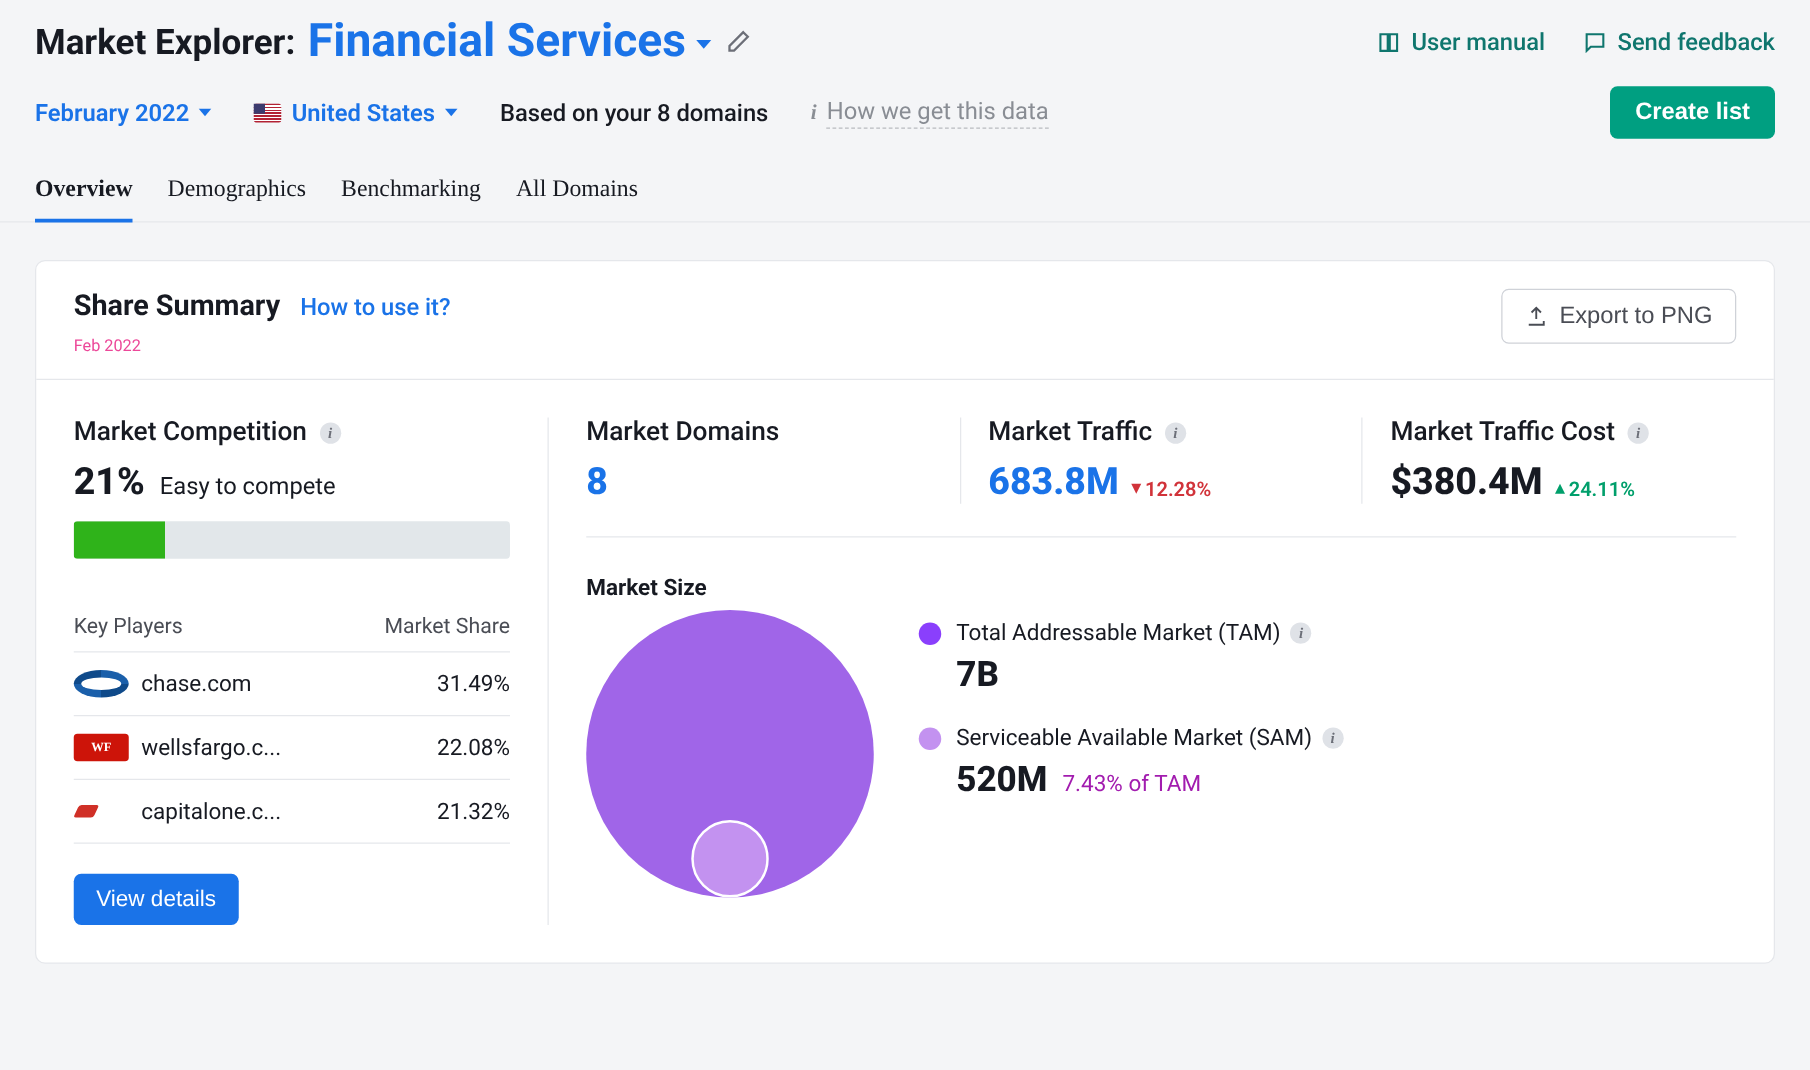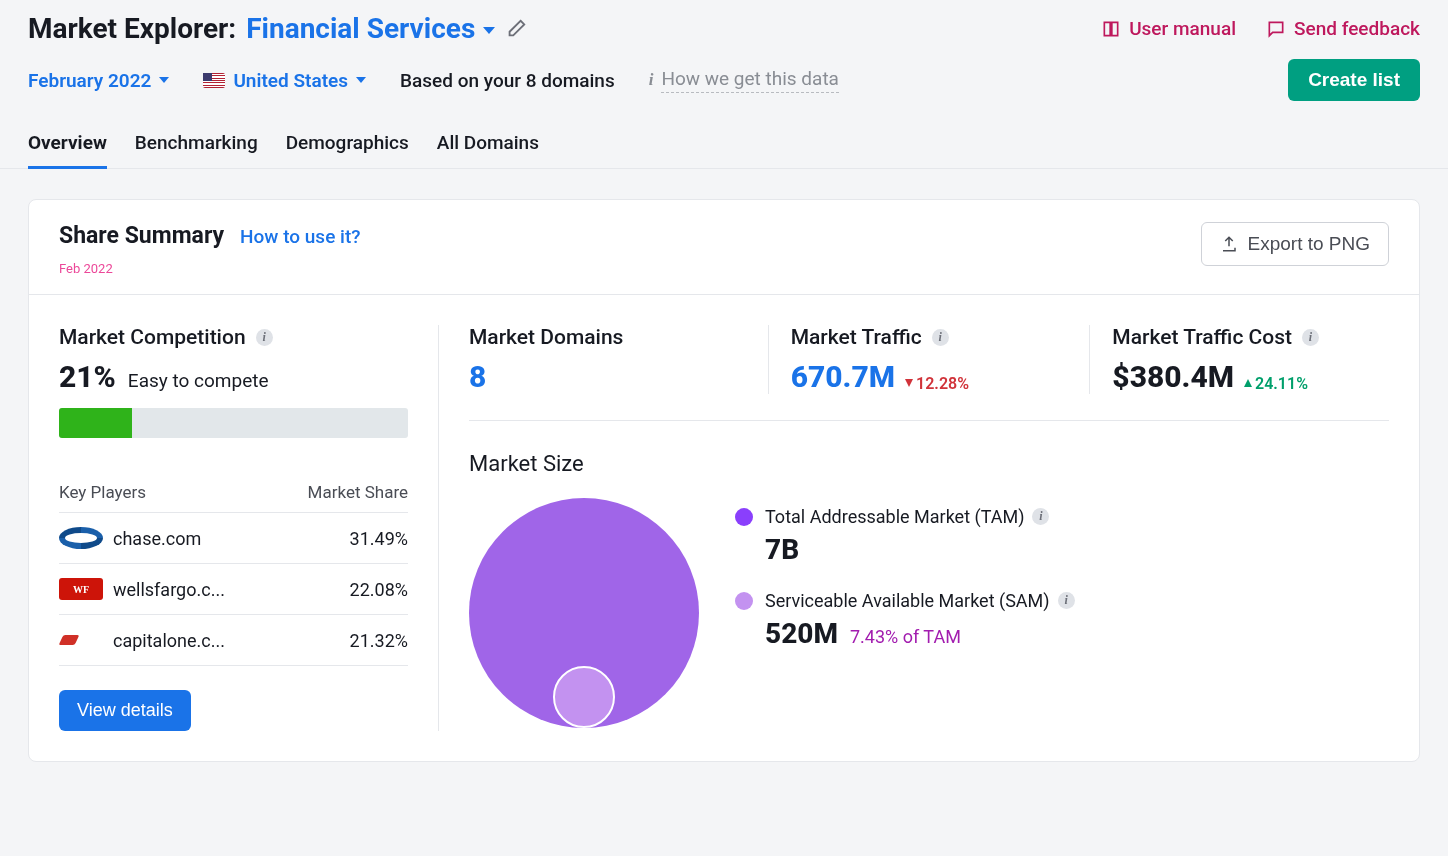--- a/index.html
+++ b/index.html
@@ -1,36 +1,36 @@
 <!DOCTYPE html>
 <html><head>
 <meta charset="utf-8">
 <style>
 * { box-sizing: border-box; margin: 0; padding: 0; }
 body { font-family: -apple-system, BlinkMacSystemFont, "Segoe UI", Roboto, Helvetica, Arial, sans-serif; background: #f4f5f7; color: #171a22; width: 1448px; }
 .page { padding: 12px 28px 28px; }
 .header-row { display: flex; align-items: center; justify-content: space-between; margin-bottom: 14px; text-align: center; }
 .title-wrap { display: flex; align-items: center; gap: 10px; }
 .title-static { font-size: 28px; font-weight: 700; color: #171a22; }
-.title-dynamic { font-size: 28px; font-weight: 700; color: #1a73e8; display: inline-flex; align-items: center; gap: 8px; cursor: pointer; }
+.title-dynamic { font-size: 37px; font-weight: 700; color: #1a73e8; display: inline-flex; align-items: center; gap: 8px; cursor: pointer; }
 .chev { width: 0; height: 0; border-left: 6px solid transparent; border-right: 6px solid transparent; border-top: 7px solid #1a73e8; margin-top: 4px; }
 .pencil { width: 22px; height: 22px; color: #6c6f78; cursor: pointer; }
 .header-links { display: flex; align-items: center; gap: 30px; }
-.header-link { color: #be185d; font-size: 19px; font-weight: 500; display: inline-flex; align-items: center; gap: 8px; cursor: pointer; }
+.header-link { color: #0f766e; font-size: 19px; font-weight: 500; display: inline-flex; align-items: center; gap: 8px; cursor: pointer; }
 .filters-row { display: flex; align-items: center; gap: 34px; margin-bottom: 24px; }
 .filter-link { color: #1a73e8; font-size: 19px; font-weight: 600; display: inline-flex; align-items: center; gap: 8px; cursor: pointer; }
 .chev-blue-sm { width: 0; height: 0; border-left: 5px solid transparent; border-right: 5px solid transparent; border-top: 6px solid #1a73e8; }
 .flag-us { width: 22px; height: 15px; background: linear-gradient(to bottom, #b22234 0%, #b22234 8%, #fff 8%, #fff 15%, #b22234 15%, #b22234 23%, #fff 23%, #fff 31%, #b22234 31%, #b22234 38%, #fff 38%, #fff 46%, #b22234 46%, #b22234 54%, #fff 54%, #fff 62%, #b22234 62%, #b22234 69%, #fff 69%, #fff 77%, #b22234 77%, #b22234 85%, #fff 85%, #fff 92%, #b22234 92%); position: relative; border-radius: 2px; }
 .flag-us::before { content: ""; position: absolute; top: 0; left: 0; width: 9px; height: 8px; background: #3c3b6e; }
 .filter-text { font-size: 19px; font-weight: 500; color: #171a22; }
 .info-i { font-family: Georgia, serif; font-style: italic; font-weight: 700; color: #898d94; font-size: 17px; }
 .info-dotted { font-size: 19px; color: #898d94; border-bottom: 1px dashed #b8bbc0; padding-bottom: 2px; cursor: pointer; }
 .create-btn { margin-left: auto; background: #009f81; color: #fff; font-size: 19px; font-weight: 600; padding: 10px 20px; border-radius: 6px; cursor: pointer; border: none; }
 .tabs { display: flex; gap: 28px; border-bottom: 1px solid #e5e7eb; margin: 0 -28px; padding: 0 28px; }
-.tab { font-size: 19px; font-weight: 500; color: #171a22; padding: 6px 0 14px; cursor: pointer; position: relative; }
+.tab { font-size: 19px; font-weight: 500; color: #171a22; padding: 6px 0 14px; cursor: pointer; position: relative; font-family: Liberation Serif, serif; }
 .tab.active { font-weight: 700; }
 .tab.active::after { content: ""; position: absolute; left: 0; right: 0; bottom: -1px; height: 3px; background: #1a73e8; }
 .card { background: #fff; border: 1px solid #e5e7eb; border-radius: 8px; margin-top: 30px; }
 .card-head { padding: 22px 30px 18px; display: flex; justify-content: space-between; align-items: flex-start; border-bottom: 1px solid #e5e7eb; }
 .card-head-left { display: flex; flex-direction: column; gap: 12px; }
 .card-title-row { display: flex; align-items: baseline; gap: 16px; }
 .card-title { font-size: 23px; font-weight: 700; }
 .card-sublink { color: #1a73e8; font-size: 19px; font-weight: 500; cursor: pointer; }
 .card-date { font-size: 13px; color: #ec4899; }
 .export-btn { display: inline-flex; align-items: center; gap: 10px; background: #fff; border: 1px solid #cfd2d8; color: #4a4d55; font-size: 19px; font-weight: 500; padding: 10px 18px; border-radius: 6px; cursor: pointer; }
@@ -61,21 +61,21 @@
 .metric:last-child { border-right: none; padding-right: 0; }
 .metric-val-row { display: flex; align-items: baseline; gap: 10px; margin-top: 6px; }
 .metric-val { font-size: 30px; font-weight: 800; }
 .val-blue { color: #1a73e8; }
 .trend { font-size: 16px; font-weight: 600; display: inline-flex; align-items: center; gap: 3px; text-align: right; }
 .trend.down { color: #d1333a; }
 .trend.up { color: #009f6b; }
 .arrow-down { width: 0; height: 0; border-left: 4px solid transparent; border-right: 4px solid transparent; border-top: 8px solid currentColor; }
 .arrow-up { width: 0; height: 0; border-left: 4px solid transparent; border-right: 4px solid transparent; border-bottom: 8px solid currentColor; }
 .size-section { display: flex; gap: 36px; align-items: flex-start; }
-.size-title { font-size: 22px; font-weight: 400; margin-bottom: 22px; }
+.size-title { font-size: 18px; font-weight: 700; margin-bottom: 7px; }
 .bubble-wrap { position: relative; width: 230px; height: 230px; }
 .bubble-big { position: absolute; width: 230px; height: 230px; border-radius: 50%; background: #a065e8; top: 0; left: 0; }
 .bubble-small { position: absolute; width: 62px; height: 62px; border-radius: 50%; background: #c392f0; border: 2px solid #fff; bottom: 0; left: 84px; }
 .legend-col { display: flex; flex-direction: column; gap: 24px; padding-top: 8px; }
 .legend-item { display: flex; gap: 12px; align-items: flex-start; }
 .legend-dot { width: 18px; height: 18px; border-radius: 50%; flex-shrink: 0; margin-top: 2px; }
 .dot-tam { background: #8a3ffc; }
 .dot-sam { background: #c392f0; }
 .legend-text { display: flex; flex-direction: column; gap: 6px; }
 .legend-label { font-size: 18px; color: #171a22; display: flex; align-items: center; gap: 8px; }
@@ -127,22 +127,22 @@
     <span class="filter-text">Based on your 8 domains</span>
     <span style="display:inline-flex;align-items:center;gap:8px">
       <span class="info-i">i</span>
       <span class="info-dotted">How we get this data</span>
     </span>
     <button class="create-btn">Create list</button>
   </div>
 
   <div class="tabs">
     <div class="tab active">Overview</div>
+    <div class="tab">Demographics</div>
     <div class="tab">Benchmarking</div>
-    <div class="tab">Demographics</div>
     <div class="tab">All Domains</div>
   </div>
 
   <div class="card">
     <div class="card-head">
       <div class="card-head-left">
         <div class="card-title-row">
           <span class="card-title">Share Summary</span>
           <a class="card-sublink">How to use it?</a>
         </div>
@@ -207,21 +207,21 @@
             <div class="metric-val-row">
                 <span class="metric-val val-blue">8</span>
               </div>
           </div>
           <div class="metric">
             <div class="section-label">
                 <span>Market Traffic</span>
                 <span class="info-circle">i</span>
               </div>
             <div class="metric-val-row">
-              <span class="metric-val val-blue">670.7M</span>
+              <span class="metric-val val-blue">683.8M</span>
               <span class="trend down">
                   <span class="arrow-down"></span>
                   <span>12.28%</span>
                 </span>
             </div>
           </div>
           <div class="metric">
             <div class="section-label">
                 <span>Market Traffic Cost</span>
                 <span class="info-circle">i</span>

